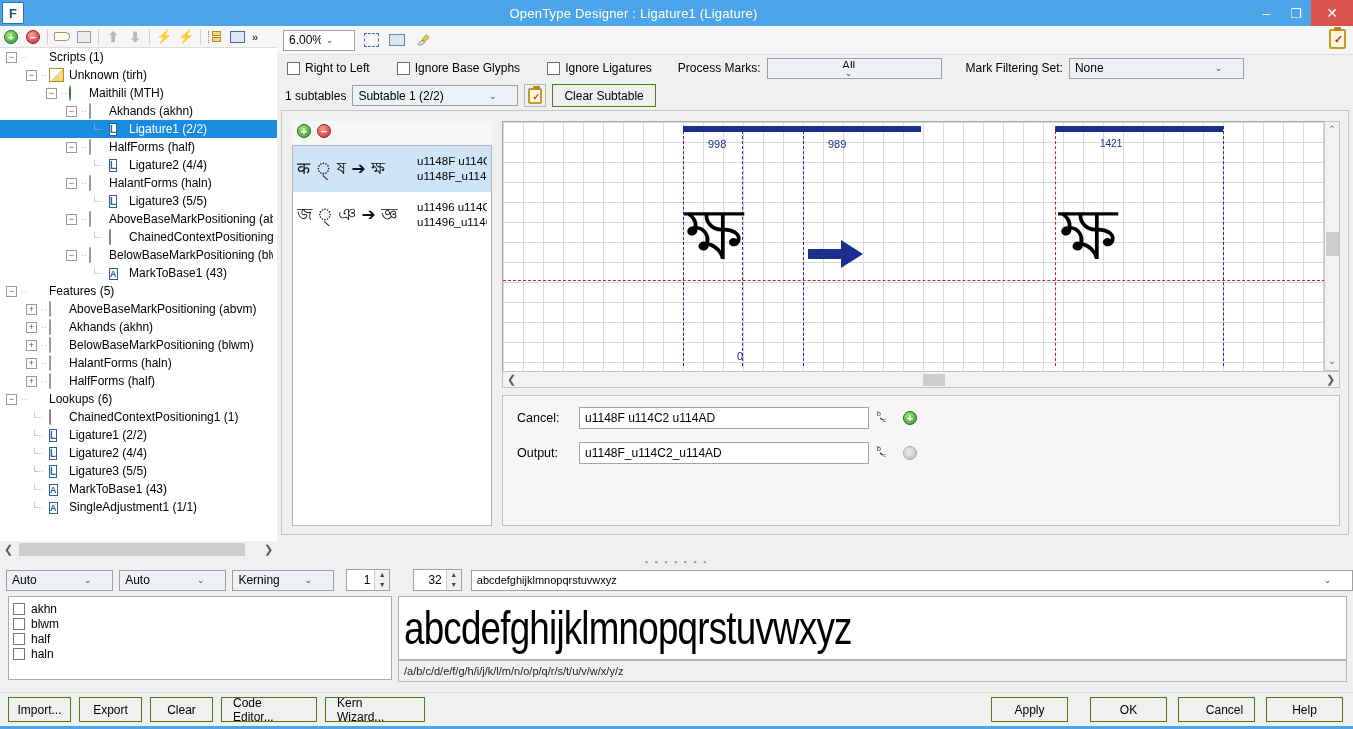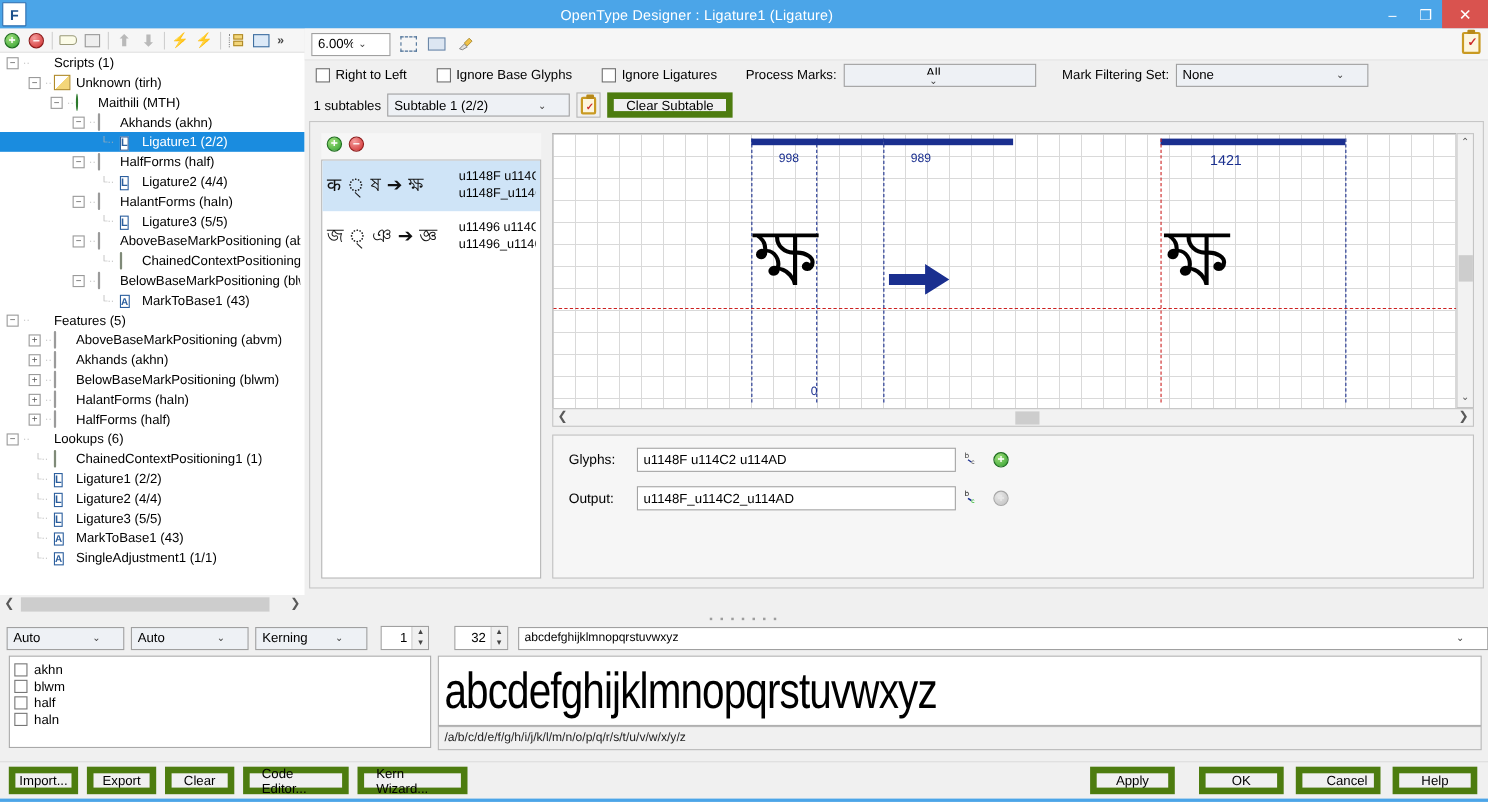--- a/index.html
+++ b/index.html
@@ -145,21 +145,21 @@
   .opts-row2 {
     position: absolute; left: 0; top: 55px; width: 1076px; height: 29px;
     display: flex; align-items: center; padding-left: 8px; font-size: 12px; gap: 6px;
   }
   .cbx {
     width: 13px; height: 13px; border: 1px solid #6d6d6d; background: #fff;
     display: inline-block; flex: 0 0 auto; margin-right: 5px;
   }
   .cb-wrap { display: inline-flex; align-items: center; }
   .btn {
-    border: 6px solid #4d7c0f; background: #f0f0f0; font-size: 12px;
+    border: 1px solid #4d7c0f; background: #f0f0f0; font-size: 12px;
     height: 23px; padding: 0 11px; display: inline-flex; align-items: center; justify-content: center;
     font-family: "Liberation Sans", sans-serif; color: #000;
   }
 
   
   .work {
     position: absolute; left: 4px; top: 84px; width: 1068px; height: 425px;
     background: #f0f0f0; border: 1px solid #c6c6c6;
   }
   .lig-panel {
@@ -610,21 +610,21 @@
 
             <div style="position:absolute;left:180px;top:4px;height:240px;border-left:1px dashed #1a2f8f;"></div>
             <div style="position:absolute;left:239px;top:4px;height:240px;border-left:1px dashed #1a2f8f;"></div>
             <div style="position:absolute;left:300px;top:4px;height:240px;border-left:1px dashed #1a2f8f;"></div>
             <div style="position:absolute;left:552px;top:4px;height:240px;border-left:1px dashed #cc2020;"></div>
             <div style="position:absolute;left:720px;top:4px;height:240px;border-left:1px dashed #1a2f8f;"></div>
             <div style="position:absolute;left:0;top:158px;width:822px;border-top:1px dashed #cc2020;"></div>
 
             <div style="position:absolute;left:205px;top:16px;font-size:11px;color:#1a2f8f;">998</div>
             <div style="position:absolute;left:325px;top:16px;font-size:11px;color:#1a2f8f;">989</div>
-            <div style="position:absolute;left:597px;top:16px;font-size:13px;color:#1a2f8f;">1421</div>
+            <div style="position:absolute;left:597px;top:16px;font-size:10px;color:#1a2f8f;">1421</div>
             <div style="position:absolute;left:234px;top:228px;font-size:11px;color:#1a2f8f;">0</div>
 
             <div class="cg" style="left:182px;top:76px;font-size:72px;line-height:72px;">ক্ষ</div>
             <div class="cg" style="left:556px;top:76px;font-size:72px;line-height:72px;">ক্ষ</div>
 
             <svg style="position:absolute;left:305px;top:118px;" width="55" height="28" viewBox="0 0 55 28">
               <path d="M0 9 H33 V0 L55 14 L33 28 V19 H0 Z" fill="#1a2f8f"></path>
             </svg>
           </div>
 
@@ -636,21 +636,21 @@
         </div>
 
         <div class="hscroll">
           <div class="hs-btn">❮</div>
           <div class="hs2-thumb"></div>
           <div class="hs-btn" style="position:absolute;right:0;">❯</div>
         </div>
 
         <div class="io-panel">
           <div class="io-row">
-            <span class="io-lbl">Glyphs:</span>
+            <span class="io-lbl">Cancel:</span>
             <span class="txtfield">u1148F u114C2 u114AD</span>
             <span class="io-ico active">
               <svg width="16" height="16" viewBox="0 0 16 16">
                   <text x="0" y="7" font-size="7" fill="#333" font-family="Liberation Sans">b</text>
                   <text x="6" y="13" font-size="6" fill="#333" font-family="Liberation Sans">c</text>
                   <path d="M3 9 L6 11" stroke="#1a2f8f" stroke-width="1.2" fill="none"></path>
                 </svg>
             </span>
             <span class="sm-circ green">
                 <span class="plus">+</span>

